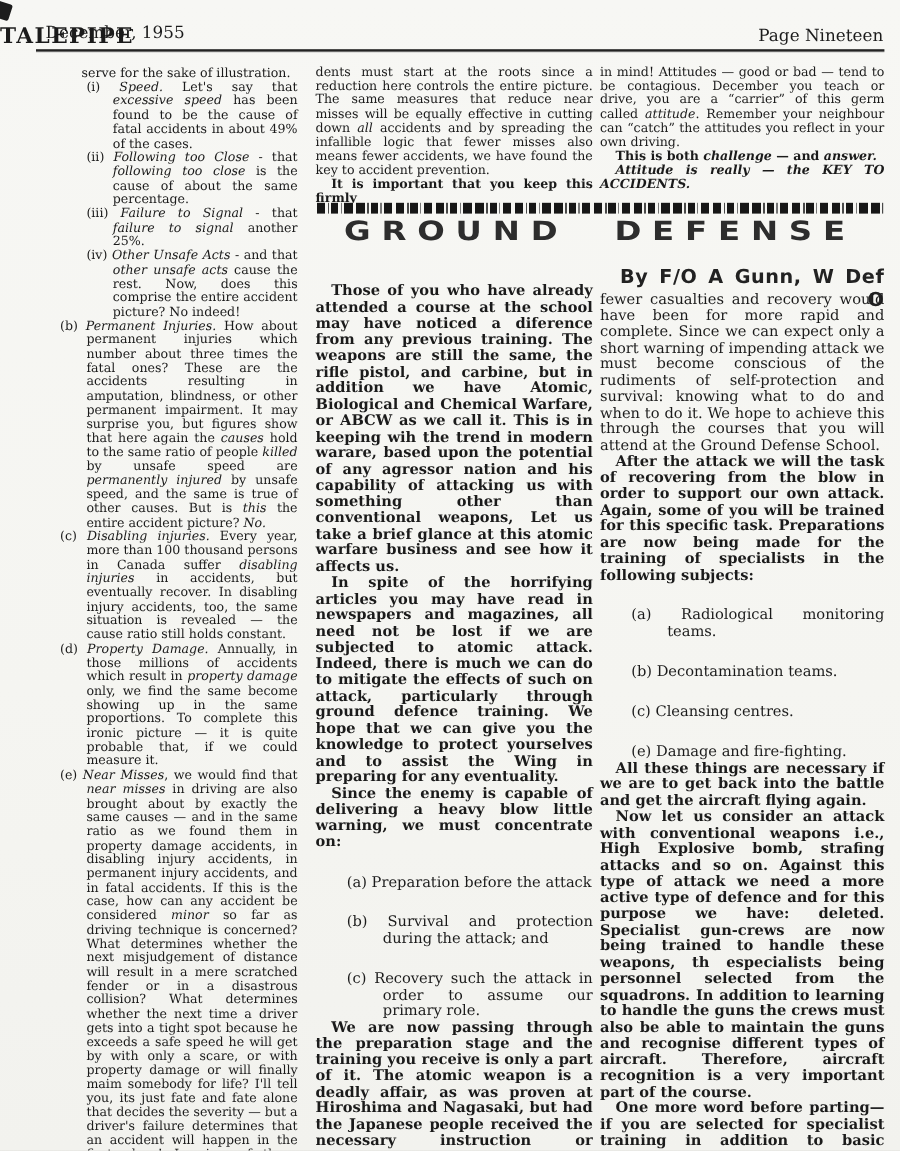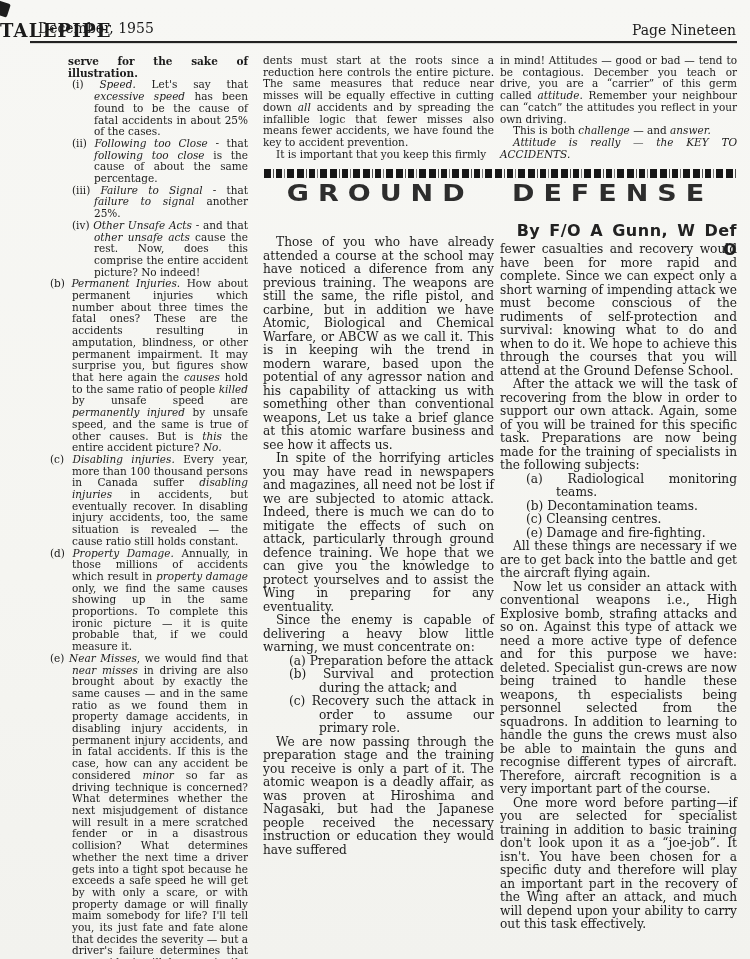--- a/index.html
+++ b/index.html
@@ -37,48 +37,48 @@
     font-size:27px;line-height:32px;letter-spacing:9px;word-spacing:20px;
     color:#2d2d2d;transform:scaleY(.82);transform-origin:top center;white-space:nowrap;
   }
   .byline{
     position:absolute;left:500px;top:221px;width:237px;text-align:right;
     font-family:"DejaVu Sans","Liberation Sans",sans-serif;font-weight:bold;
     font-size:16px;letter-spacing:.5px;word-spacing:3px;color:#222;
   }
 
   .blk{margin:0;text-align:justify;}
-  .intro{padding-left:30px;font-weight:bold;}
+  .intro{padding-left:30px;}
   .roman{padding-left:56px;text-indent:-22px;}
   .letter{padding-left:34px;text-indent:-22px;}
-  .ind{text-indent:13px;}
+  .ind{text-indent:13px;font-weight:bold;}
   .cont{text-indent:0;}
-  .list{padding-left:56px;text-indent:-30px;}
+  .list{padding-left:56px;text-indent:-30px;margin-top:20px;}
   .it{font-style:italic;}
 </style>
 </head>
 <body>
 
 <div class="page">
   <div class="inkblot"></div>
 
   <div class="hdr-date">December, 1955</div>
   <div class="hdr-title">TALEPIPE</div>
   <div class="hdr-page">Page Nineteen</div>
   <div class="hdr-rule"></div>
 
   <div id="col1" class="col small">
       <p class="blk intro"><span>serve for the sake of illustration.</span></p>
-      <p class="blk roman"><span class="lbl">(i) </span><span class="it">Speed.</span><span> Let's say that </span><span class="it">excessive speed</span><span> has been found to be the cause of fatal accidents in about 25% of the cases.</span></p>
+      <p class="blk roman"><span class="lbl">(i) </span><span class="it">Speed.</span><span> Let's say that </span><span class="it">excessive speed</span><span> has been found to be the cause of fatal accidents in about 49% of the cases.</span></p>
       <p class="blk roman"><span class="lbl">(ii) </span><span class="it">Following too Close</span><span> - that </span><span class="it">following too close</span><span> is the cause of about the same percentage.</span></p>
       <p class="blk roman"><span class="lbl">(iii) </span><span class="it">Failure to Signal</span><span> - that </span><span class="it">failure to signal</span><span> another 25%.</span></p>
       <p class="blk roman"><span class="lbl">(iv) </span><span class="it">Other Unsafe Acts</span><span> - and that </span><span class="it">other unsafe acts</span><span> cause the rest. Now, does this comprise the entire accident picture? No indeed!</span></p>
       <p class="blk letter"><span class="lbl">(b) </span><span class="it">Permanent Injuries.</span><span> How about permanent injuries which number about three times the fatal ones? These are the accidents resulting in amputation, blindness, or other permanent impairment. It may surprise you, but figures show that here again the </span><span class="it">causes</span><span> hold to the same ratio of people </span><span class="it">killed</span><span> by unsafe speed are </span><span class="it">permanently injured</span><span> by unsafe speed, and the same is true of other causes. But is </span><span class="it">this</span><span> the entire accident picture? </span><span class="it">No.</span></p>
       <p class="blk letter"><span class="lbl">(c) </span><span class="it">Disabling injuries.</span><span> Every year, more than 100 thousand persons in Canada suffer </span><span class="it">disabling injuries</span><span> in accidents, but eventually recover. In disabling injury accidents, too, the same situation is revealed — the cause ratio still holds constant.</span></p>
-      <p class="blk letter"><span class="lbl">(d) </span><span class="it">Property Damage.</span><span> Annually, in those millions of accidents which result in </span><span class="it">property damage</span><span> only, we find the same causes showing up in the same proportions. To complete this ironic picture — it is quite probable that, if we could measure it.</span></p>
+      <p class="blk letter"><span class="lbl">(d) </span><span class="it">Property Damage.</span><span> Annually, in those millions of accidents which result in </span><span class="it">property damage</span><span> only, we find the same become showing up in the same proportions. To complete this ironic picture — it is quite probable that, if we could measure it.</span></p>
       <p class="blk letter"><span class="lbl">(e) </span><span class="it">Near Misses</span><span>, we would find that </span><span class="it">near misses</span><span> in driving are also brought about by exactly the same causes — and in the same ratio as we found them in property damage accidents, in disabling injury accidents, in permanent injury accidents, and in fatal accidents. If this is the case, how can any accident be considered </span><span class="it">minor</span><span> so far as driving technique is concerned? What determines whether the next misjudgement of distance will result in a mere scratched fender or in a disastrous collision? What determines whether the next time a driver gets into a tight spot because he exceeds a safe speed he will get by with only a scare, or with property damage or will finally maim somebody for life? I'll tell you, its just fate and fate alone that decides the severity — but a driver's failure determines that an accident will happen in the first place! In view of these facts, no driver should feel smug because of a near miss. It could all too easily have been more serious, and his mathematical expectancy for an accident is constantly running out on him as he continues take needless chances.</span></p>
     </div>
   <div id="col2top" class="col small">
       <p class="blk cont"><span>dents must start at the roots since a reduction here controls the entire picture. The same measures that reduce near misses will be equally effective in cutting down </span><span class="it">all</span><span> accidents and by spreading the infallible logic that fewer misses also means fewer accidents, we have found the key to accident prevention.</span></p>
       <p class="blk ind"><span>It is important that you keep this firmly</span></p>
     </div>
   <div id="col3top" class="col small">
       <p class="blk cont"><span>in mind! Attitudes — good or bad — tend to be contagious. December you teach or drive, you are a “carrier” of this germ called </span><span class="it">attitude</span><span>. Remember your neighbour can “catch” the attitudes you reflect in your own driving.</span></p>
       <p class="blk ind"><span>This is both </span><span class="it">challenge</span><span> — and </span><span class="it">answer.</span></p>
       <p class="blk ind"><span class="it">Attitude is really — the KEY TO ACCIDENTS.</span></p>

